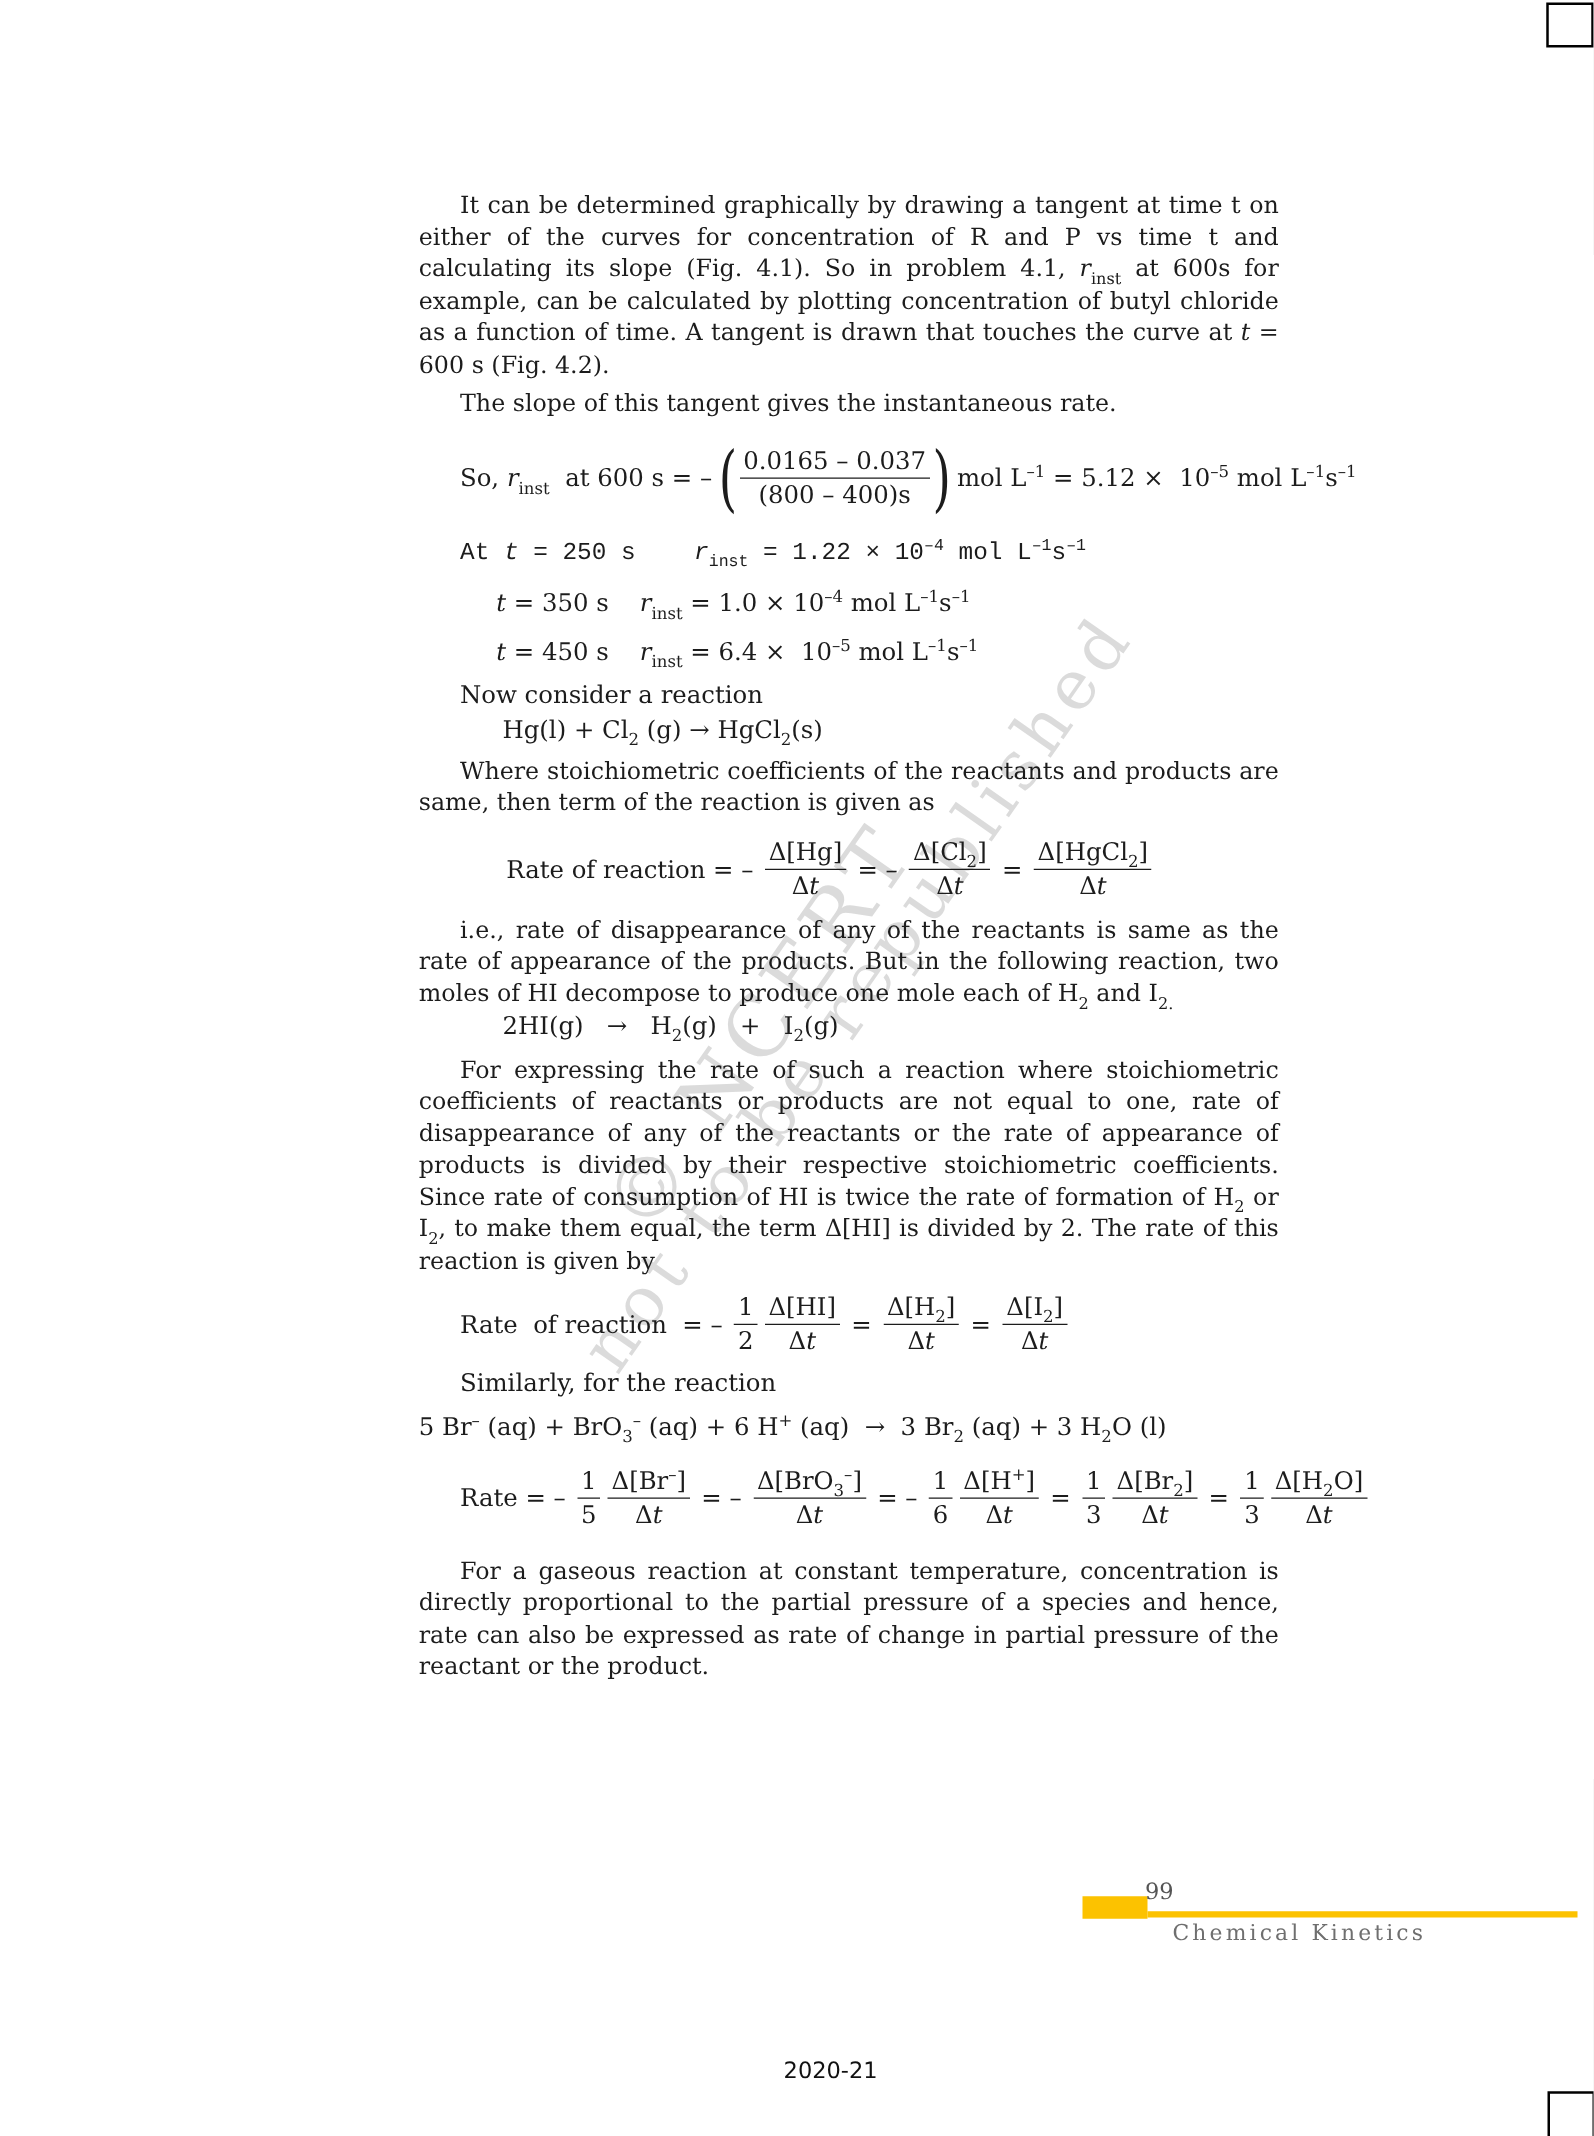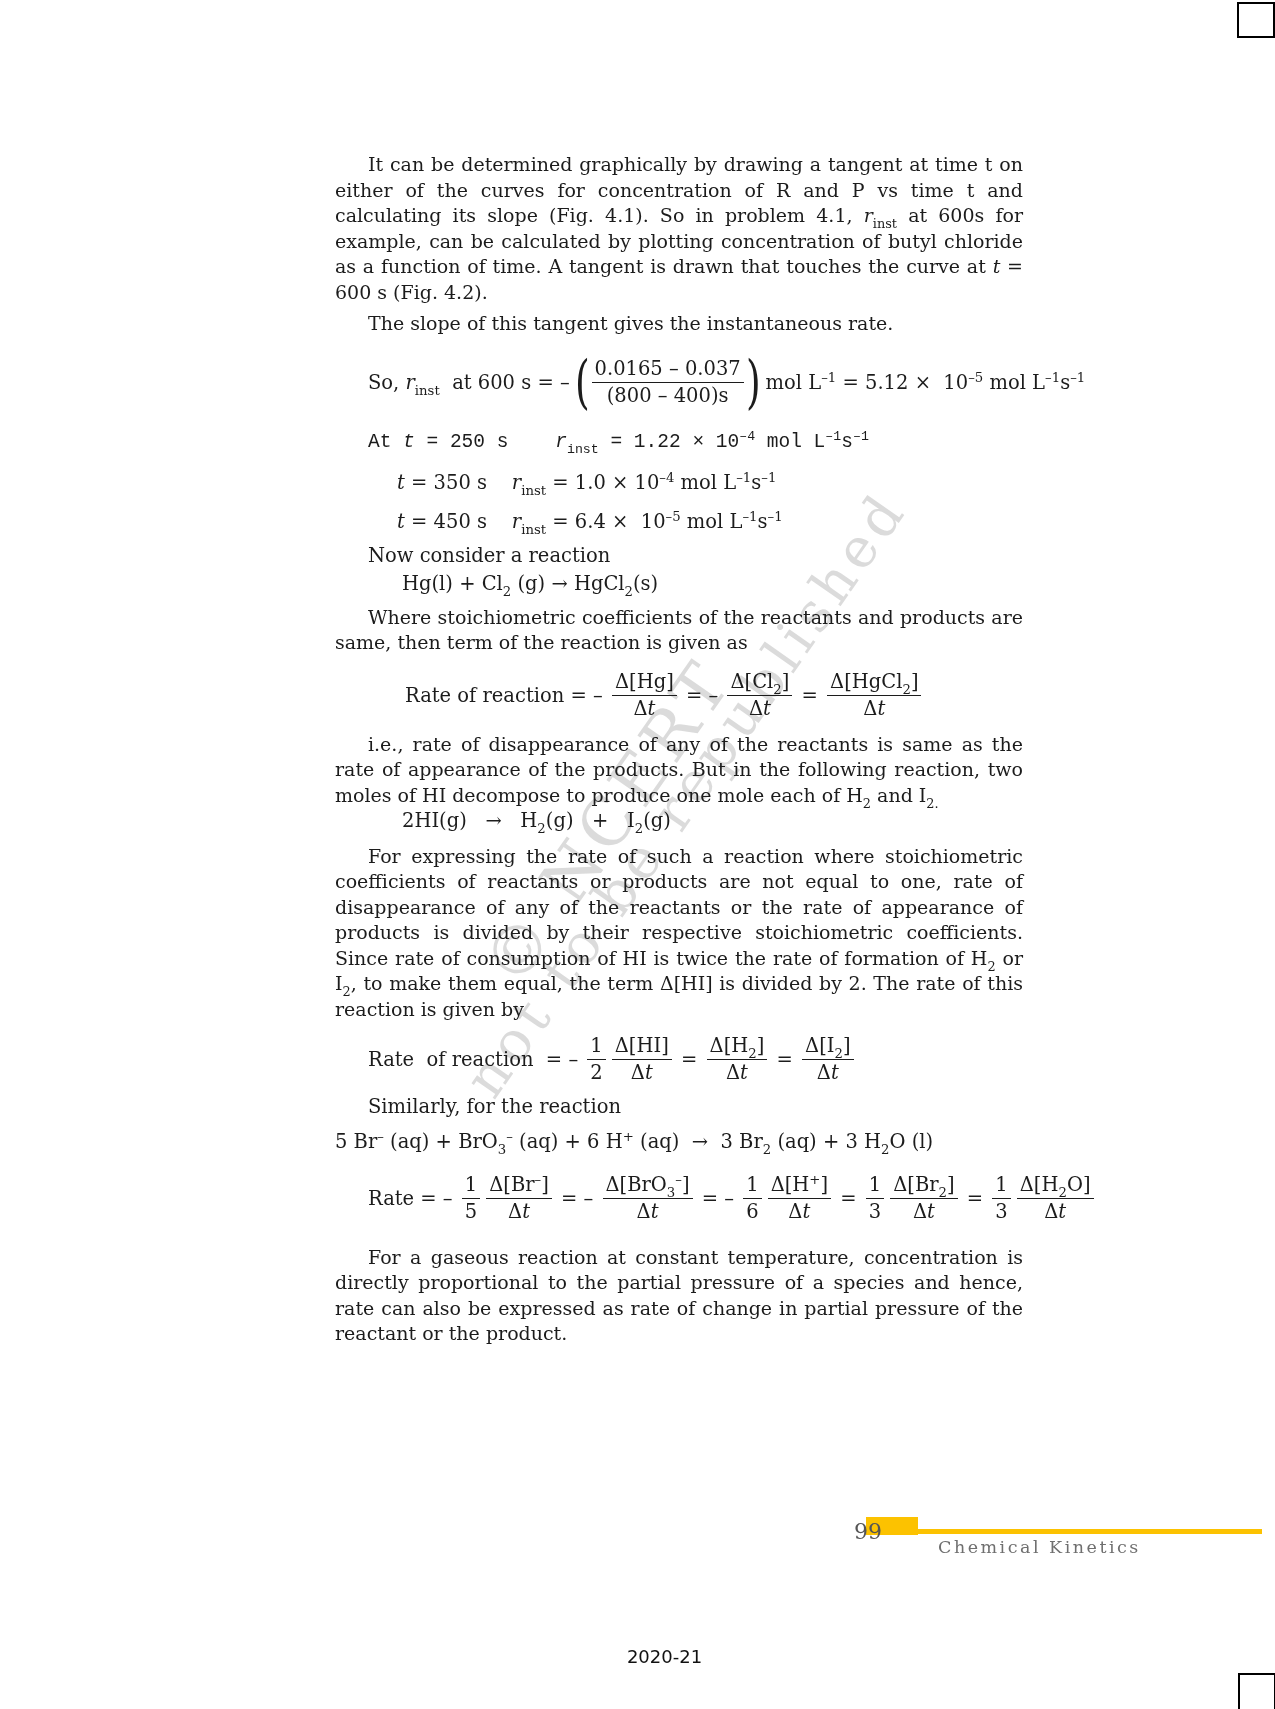--- a/index.html
+++ b/index.html
@@ -27,21 +27,21 @@
   .sb{font-size:0.68em;vertical-align:-0.45em;line-height:0;}
   .sp{font-size:0.68em;vertical-align:0.55em;line-height:0;}
   .frac{display:inline-flex;flex-direction:column;align-items:center;vertical-align:middle;
         margin:0 3px;line-height:1.25;}
   .frac .num{padding:0 3px 1px 3px;border-bottom:1.6px solid #1c1c1c;white-space:pre;}
   .frac .den{padding:1px 3px 0 3px;white-space:pre;}
   .bigp{font-size:58px;line-height:48px;display:inline-block;transform:scaleX(0.65);
         margin:0 -5px;font-weight:normal;color:#1c1c1c;}
   
   .badge{position:absolute;left:866px;top:1517px;width:52px;height:18px;background:var(--accent,#FCC200);}
-  .pgnum{position:absolute;left:854px;top:1503px;font-size:22px;color:#555555;margin-top:16px;}
+  .pgnum{position:absolute;left:916px;top:1503px;font-size:18px;color:#555555;}
   .rule{position:absolute;left:918px;top:1529px;width:344px;height:5px;background:var(--accent,#FCC200);}
   .chapter{position:absolute;left:938px;top:1537px;font-size:17.5px;letter-spacing:2.5px;color:#6f6f6f;}
   .year{position:absolute;left:0;top:1646px;width:1275px;text-align:center;
         font-family:"DejaVu Sans",sans-serif;font-size:18px;color:#111111;padding-left:27px;}
 </style>
 </head>
 <body>
 
 <div class="page" style="--accent: #FCC200;">
 

